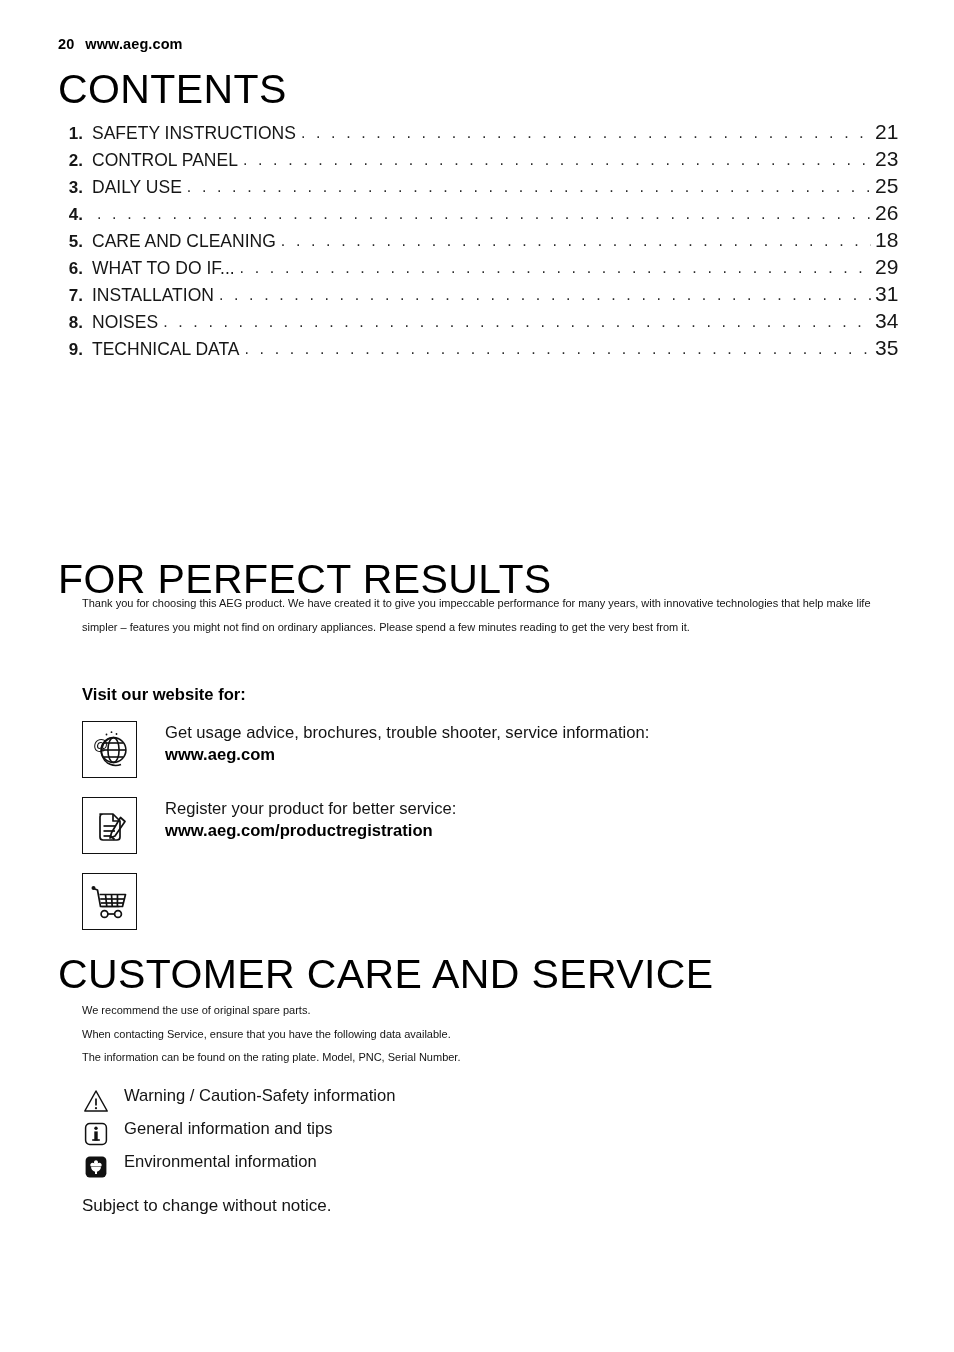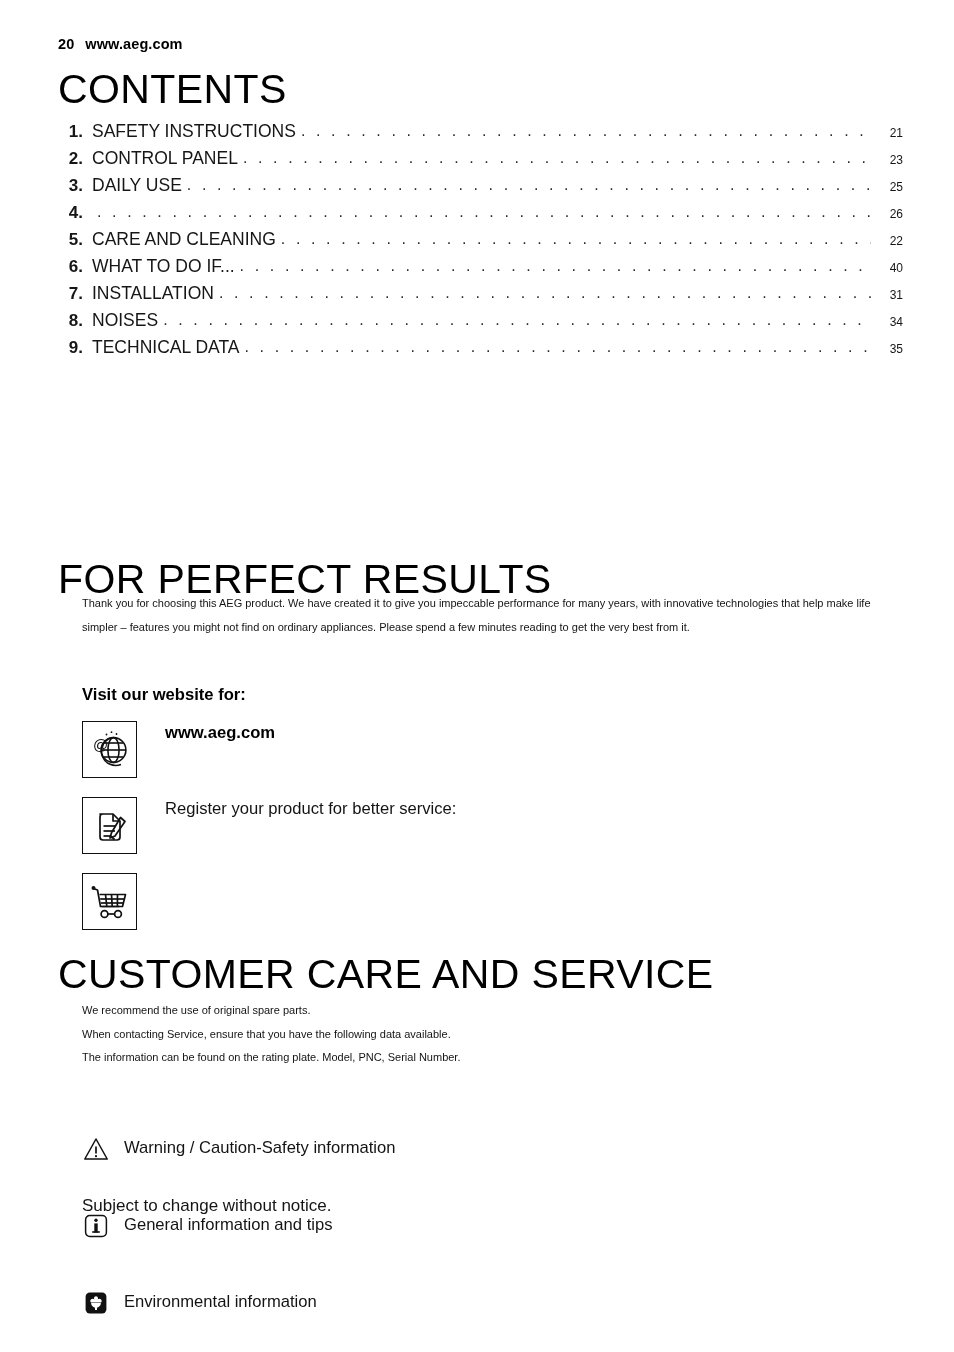--- a/index.html
+++ b/index.html
@@ -78,22 +78,21 @@
     white-space: nowrap;
     margin: 0 4px 0 5px;
     letter-spacing: 3.1px;
     font-size: 16px;
     color: #2a2a2a;
     transform: translateY(-1px);
   }
   .toc-page {
     flex: 0 0 auto;
     width: 28px;
-    text-align: right;
-    font-size: 12px;
+    font-size: 21px;
   }
 
   
   .body-text {
     font-size: 11px;
     line-height: 23.5px;
     color: #141414;
     font-weight: 400;
   }
   #perfect-para {
@@ -143,23 +142,21 @@
     left: 82px;
     top: 999px;
     width: 820px;
   }
   #care-para div { line-height: 23.5px; }
 
   
   .legend { position: absolute; left: 82px; top: 1088px; }
   .legend-row {
     display: flex;
-    align-items: center;
     height: 33px;
-    margin-top: 44px;
   }
   .legend-glyph {
     width: 28px;
     height: 26px;
     flex: 0 0 auto;
     display: flex;
     align-items: center;
     justify-content: center;
   }
   .legend-label {
@@ -212,27 +209,27 @@
       </li>
       <li class="toc-item">
         <span class="toc-num">4.</span>
         <span class="toc-dots">. . . . . . . . . . . . . . . . . . . . . . . . . . . . . . . . . . . . . . . . . . . . . . . . . . . . . . . . . . . . . . . . . . . . . . . . . . . . . . . . . . . . . . . . . . . . . . .</span>
         <span class="toc-page">26</span>
       </li>
       <li class="toc-item">
         <span class="toc-num">5.</span>
         <span class="toc-label">CARE AND CLEANING</span>
         <span class="toc-dots">. . . . . . . . . . . . . . . . . . . . . . . . . . . . . . . . . . . . . . . . . . . . . . . . . . . . . . . . . . . . . . . . . . . . . . . . . . . . . . . . . . . . . . . . . . . . . . .</span>
-        <span class="toc-page">22</span>
+        <span class="toc-page">18</span>
       </li>
       <li class="toc-item">
         <span class="toc-num">6.</span>
         <span class="toc-label">WHAT TO DO IF...</span>
         <span class="toc-dots">. . . . . . . . . . . . . . . . . . . . . . . . . . . . . . . . . . . . . . . . . . . . . . . . . . . . . . . . . . . . . . . . . . . . . . . . . . . . . . . . . . . . . . . . . . . . . . .</span>
-        <span class="toc-page">40</span>
+        <span class="toc-page">29</span>
       </li>
       <li class="toc-item">
         <span class="toc-num">7.</span>
         <span class="toc-label">INSTALLATION</span>
         <span class="toc-dots">. . . . . . . . . . . . . . . . . . . . . . . . . . . . . . . . . . . . . . . . . . . . . . . . . . . . . . . . . . . . . . . . . . . . . . . . . . . . . . . . . . . . . . . . . . . . . . .</span>
         <span class="toc-page">31</span>
       </li>
       <li class="toc-item">
         <span class="toc-num">8.</span>
         <span class="toc-label">NOISES</span>
@@ -267,39 +264,41 @@
       </g>
       <text x="5" y="22" font-family="'Liberation Sans',sans-serif" font-size="15" fill="#111">@</text>
       <g fill="#111">
         <circle cx="18.5" cy="6.5" r="0.9"></circle>
         <circle cx="23.5" cy="4.2" r="0.9"></circle>
         <circle cx="28.5" cy="6.0" r="0.9"></circle>
       </g>
     </svg>
         </div>
         <div class="web-row-text">
+          <div class="line1">Get usage advice, brochures, trouble shooter, service information:</div>
           <div class="line2">www.aeg.com</div>
         </div>
       </div>
       <div class="web-row">
         <div class="icon-box">
           <svg width="42" height="42" viewBox="0 0 42 42">
       <g fill="none" stroke="#111" stroke-width="1.7" stroke-linejoin="round">
         <path d="M11 9 h13 l7 7 v16 a3 3 0 0 1 -3 3 h-14 a3 3 0 0 1 -3 -3 v-20 a3 3 0 0 1 3 -3 z"></path>
         <path d="M24 9 v7 h7"></path>
         <line x1="14.5" y1="21" x2="26" y2="21"></line>
         <line x1="14.5" y1="26" x2="26" y2="26"></line>
         <line x1="14.5" y1="31" x2="22" y2="31"></line>
         <path d="M31.5 12.5 l4.5 4 -10 14.5 -5 2 1.5 -5.2 z"></path>
         <line x1="21" y1="30.5" x2="25.5" y2="34.5"></line>
       </g>
     </svg>
         </div>
         <div class="web-row-text">
           <div class="line1">Register your product for better service:</div>
+          <div class="line2">www.aeg.com/productregistration</div>
         </div>
       </div>
       <div class="web-row">
         <div class="icon-box">
           <svg width="44" height="42" viewBox="0 0 44 42">
       <g fill="none" stroke="#111" stroke-width="1.7" stroke-linejoin="round">
         <path d="M5.5 7.5 l4 1.5 3 16.5 h19"></path>
         <path d="M11.5 13.5 h26 l-3 12 h-21"></path>
         <line x1="17.5" y1="13.5" x2="18.8" y2="25.5"></line>
         <line x1="23.5" y1="13.5" x2="24.2" y2="25.5"></line>

